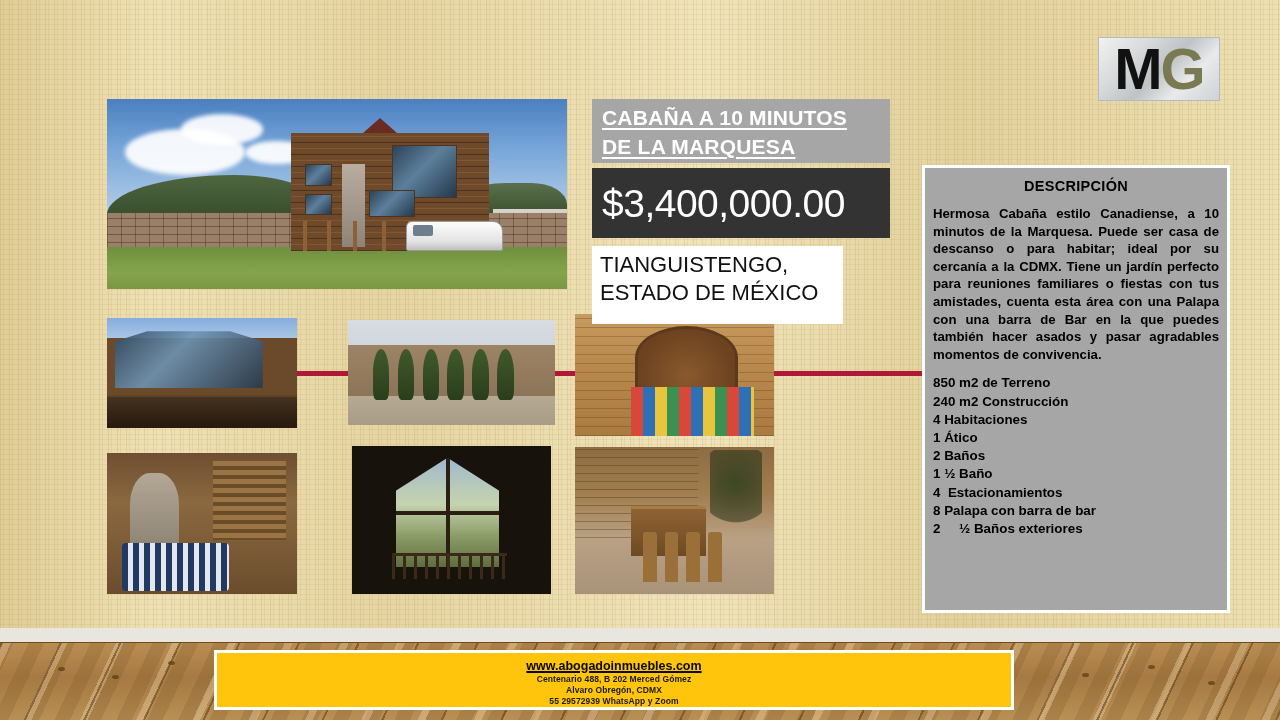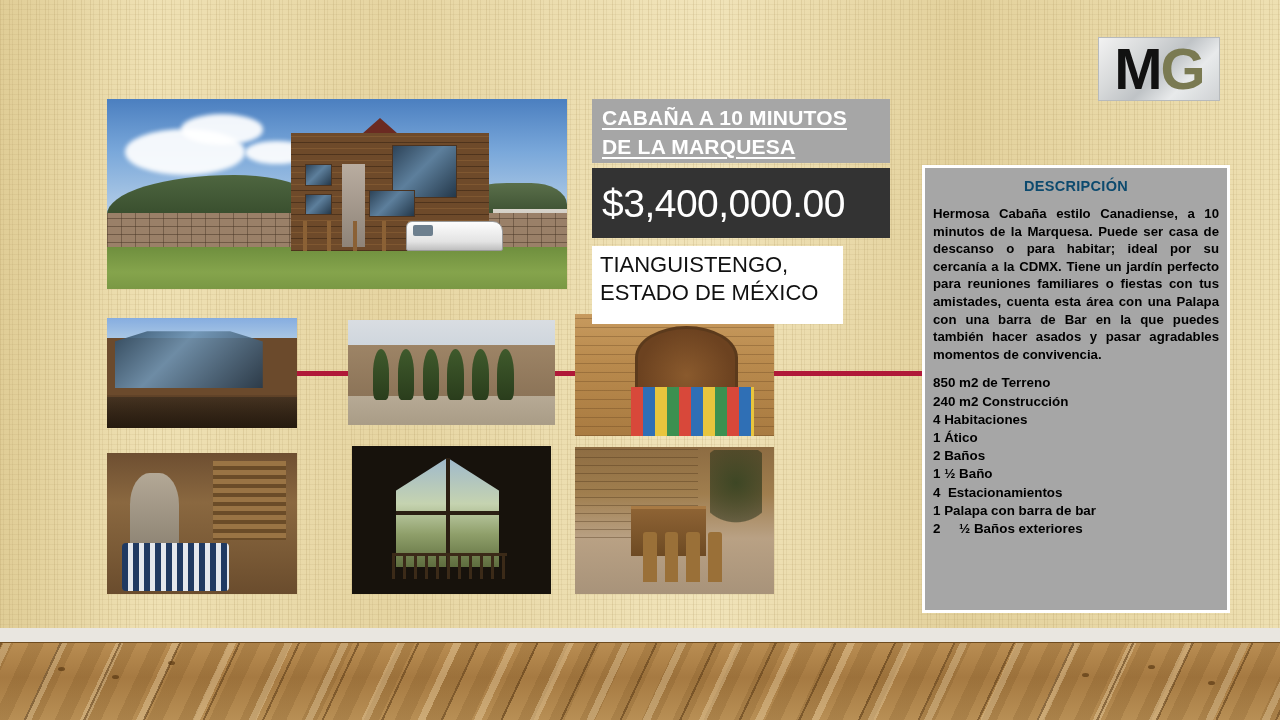--- a/index.html
+++ b/index.html
@@ -350,21 +350,21 @@
     left: 922px; top: 165px;
     width: 308px; height: 448px;
     background: #a6a6a6;
     border: 3px solid #ffffff;
     padding: 10px 8px 6px 8px;
   }
   .desc-title {
     text-align: center;
     font-weight: bold;
     font-size: 14.5px;
-    color: #0c4a6e;
+    color: #000000;
     margin-bottom: 11px;
     letter-spacing: .3px;
   }
   .desc-body {
     font-weight: bold;
     font-size: 13.2px;
     line-height: 17.6px;
     color: #000;
     text-align: justify;
     text-justify: inter-word;
@@ -532,33 +532,39 @@
     <div class="desc-title">DESCRIPCIÓN</div>
     <div class="desc-body">Hermosa Cabaña estilo Canadiense, a 10 minutos de la Marquesa. Puede ser casa de descanso o para habitar; ideal por su cercanía a la CDMX. Tiene un jardín perfecto para reuniones familiares o fiestas con tus amistades, cuenta esta área con una Palapa con una barra de Bar en la que puedes también hacer asados y pasar agradables momentos de convivencia.</div>
     <ul class="desc-list">
       <li>850 m2 de Terreno</li>
       <li>240 m2 Construcción</li>
       <li>4 Habitaciones</li>
       <li>1 Ático</li>
       <li>2 Baños</li>
       <li>1 ½ Baño</li>
       <li>4  Estacionamientos</li>
-      <li>1 Palapa con barra de bar</li>
+      <li>8 Palapa con barra de bar</li>
       <li>2     ½ Baños exteriores</li>
     </ul>
   </div>
 
   <div class="logo-box">
     <span class="logo-text"><span class="logo-m">M</span><span class="logo-g">G</span></span>
   </div>
 
   <div class="floor-gap"></div>
   <div class="wood-floor">
     <div class="floor-knot" style="left:58px; top:24px;"></div>
     <div class="floor-knot" style="left:112px; top:32px;"></div>
     <div class="floor-knot" style="left:168px; top:18px;"></div>
     <div class="floor-knot" style="left:1082px; top:30px;"></div>
     <div class="floor-knot" style="left:1148px; top:22px;"></div>
     <div class="floor-knot" style="left:1208px; top:38px;"></div>
   </div>
 
+  <div class="footer-banner">
+    <a class="footer-url" href="#">www.abogadoinmuebles.com</a>
+    <div class="footer-line">Centenario 488,   B 202  Merced Gómez</div>
+    <div class="footer-line">Alvaro Obregón,  CDMX</div>
+    <div class="footer-line">55 29572939  WhatsApp y Zoom</div>
+  </div>
 
 </div>
 
 </body></html>

